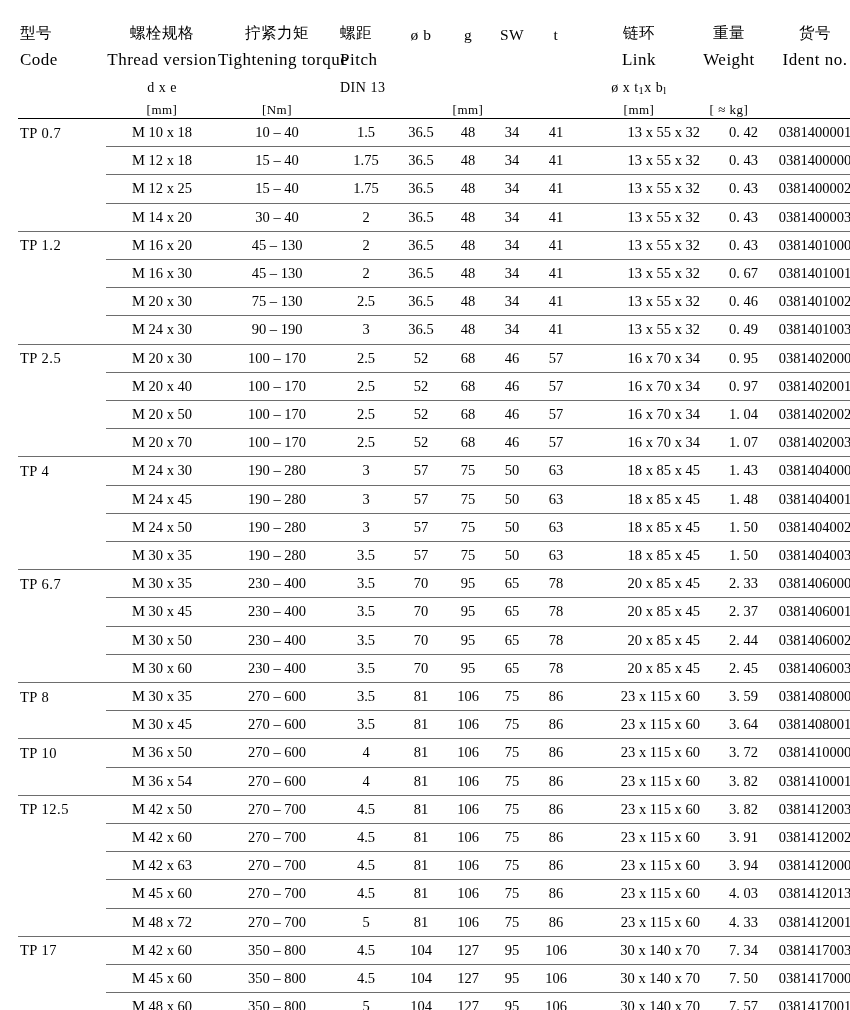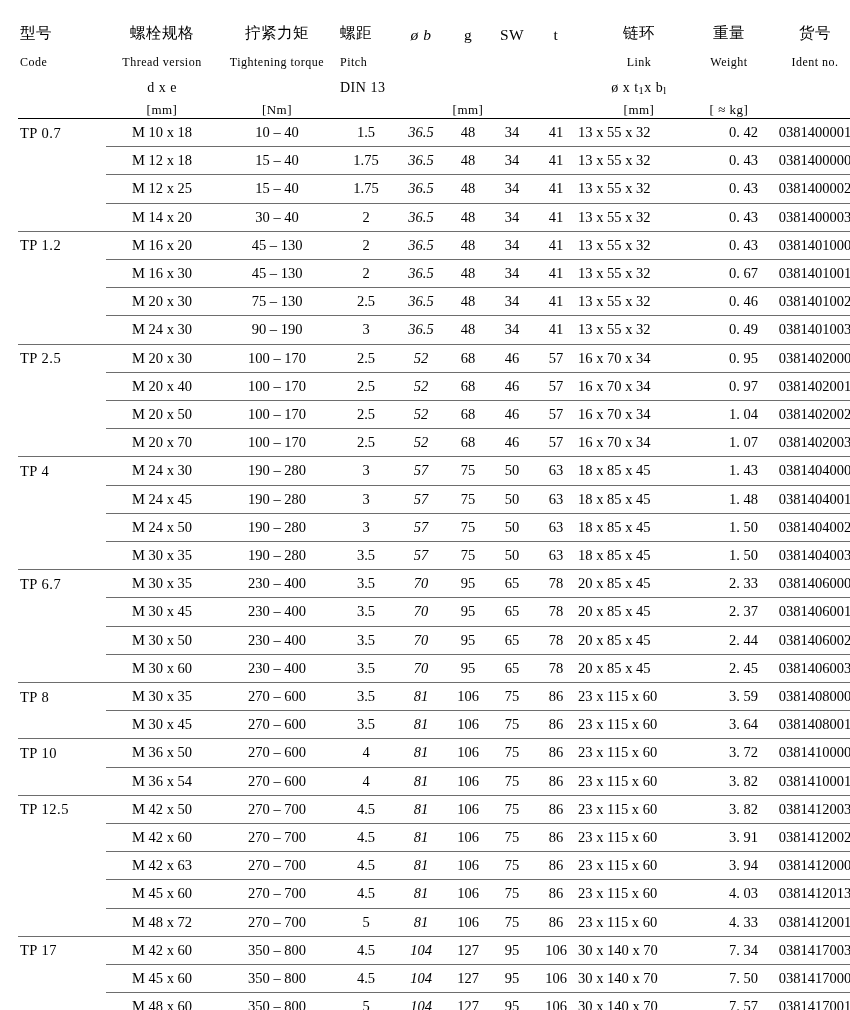--- a/index.html
+++ b/index.html
@@ -37,21 +37,21 @@
   .hdr td {
     font-size: 15px;
     padding-bottom: 1px;
     letter-spacing: 0.5px;
   }
   .hdr-cn td {
     font-size: 15.5px;
     height: 30px;
   }
   .hdr-en td {
-    font-size: 12px;
+    font-size: 17px;
     height: 26px;
   }
   .hdr-sub td {
     font-size: 14px;
     height: 26px;
   }
   .hdr-unit td {
     font-size: 13px;
     height: 22px;
     padding-bottom: 3px;
@@ -75,25 +75,25 @@
     border-bottom: none;
   }
   .grp-line td {
     border-top: 0.8px solid #6d6d6d;
   }
   
   .c-code     { width: 88px;  text-align: left; padding-left: 2px !important; }
   .c-thread   { width: 112px; text-align: center; }
   .c-torque   { width: 118px; text-align: center; }
   .c-pitch    { width: 60px;  text-align: center; }
-  .c-b        { width: 50px;  text-align: center; font-style: italic; }
+  .c-b        { width: 50px;  text-align: center; }
   .c-g        { width: 44px;  text-align: center; }
   .c-sw       { width: 44px;  text-align: center; }
   .c-t        { width: 44px;  text-align: center; }
-  .c-link     { width: 122px; text-align: left; }
+  .c-link     { width: 122px; text-align: right; }
   .c-weight   { width: 58px;  text-align: right; }
   .c-ident    { width: 114px; text-align: center; }
 
   .hdr .c-code     { text-align: left;  padding-left: 2px; }
   .hdr .c-thread   { text-align: center; }
   .hdr .c-torque   { text-align: center; }
   .hdr .c-pitch    { text-align: left; padding-left: 4px; }
   .hdr .c-link     { text-align: center; }
   .hdr .c-weight   { text-align: center; }
   .hdr .c-ident    { text-align: center; }

